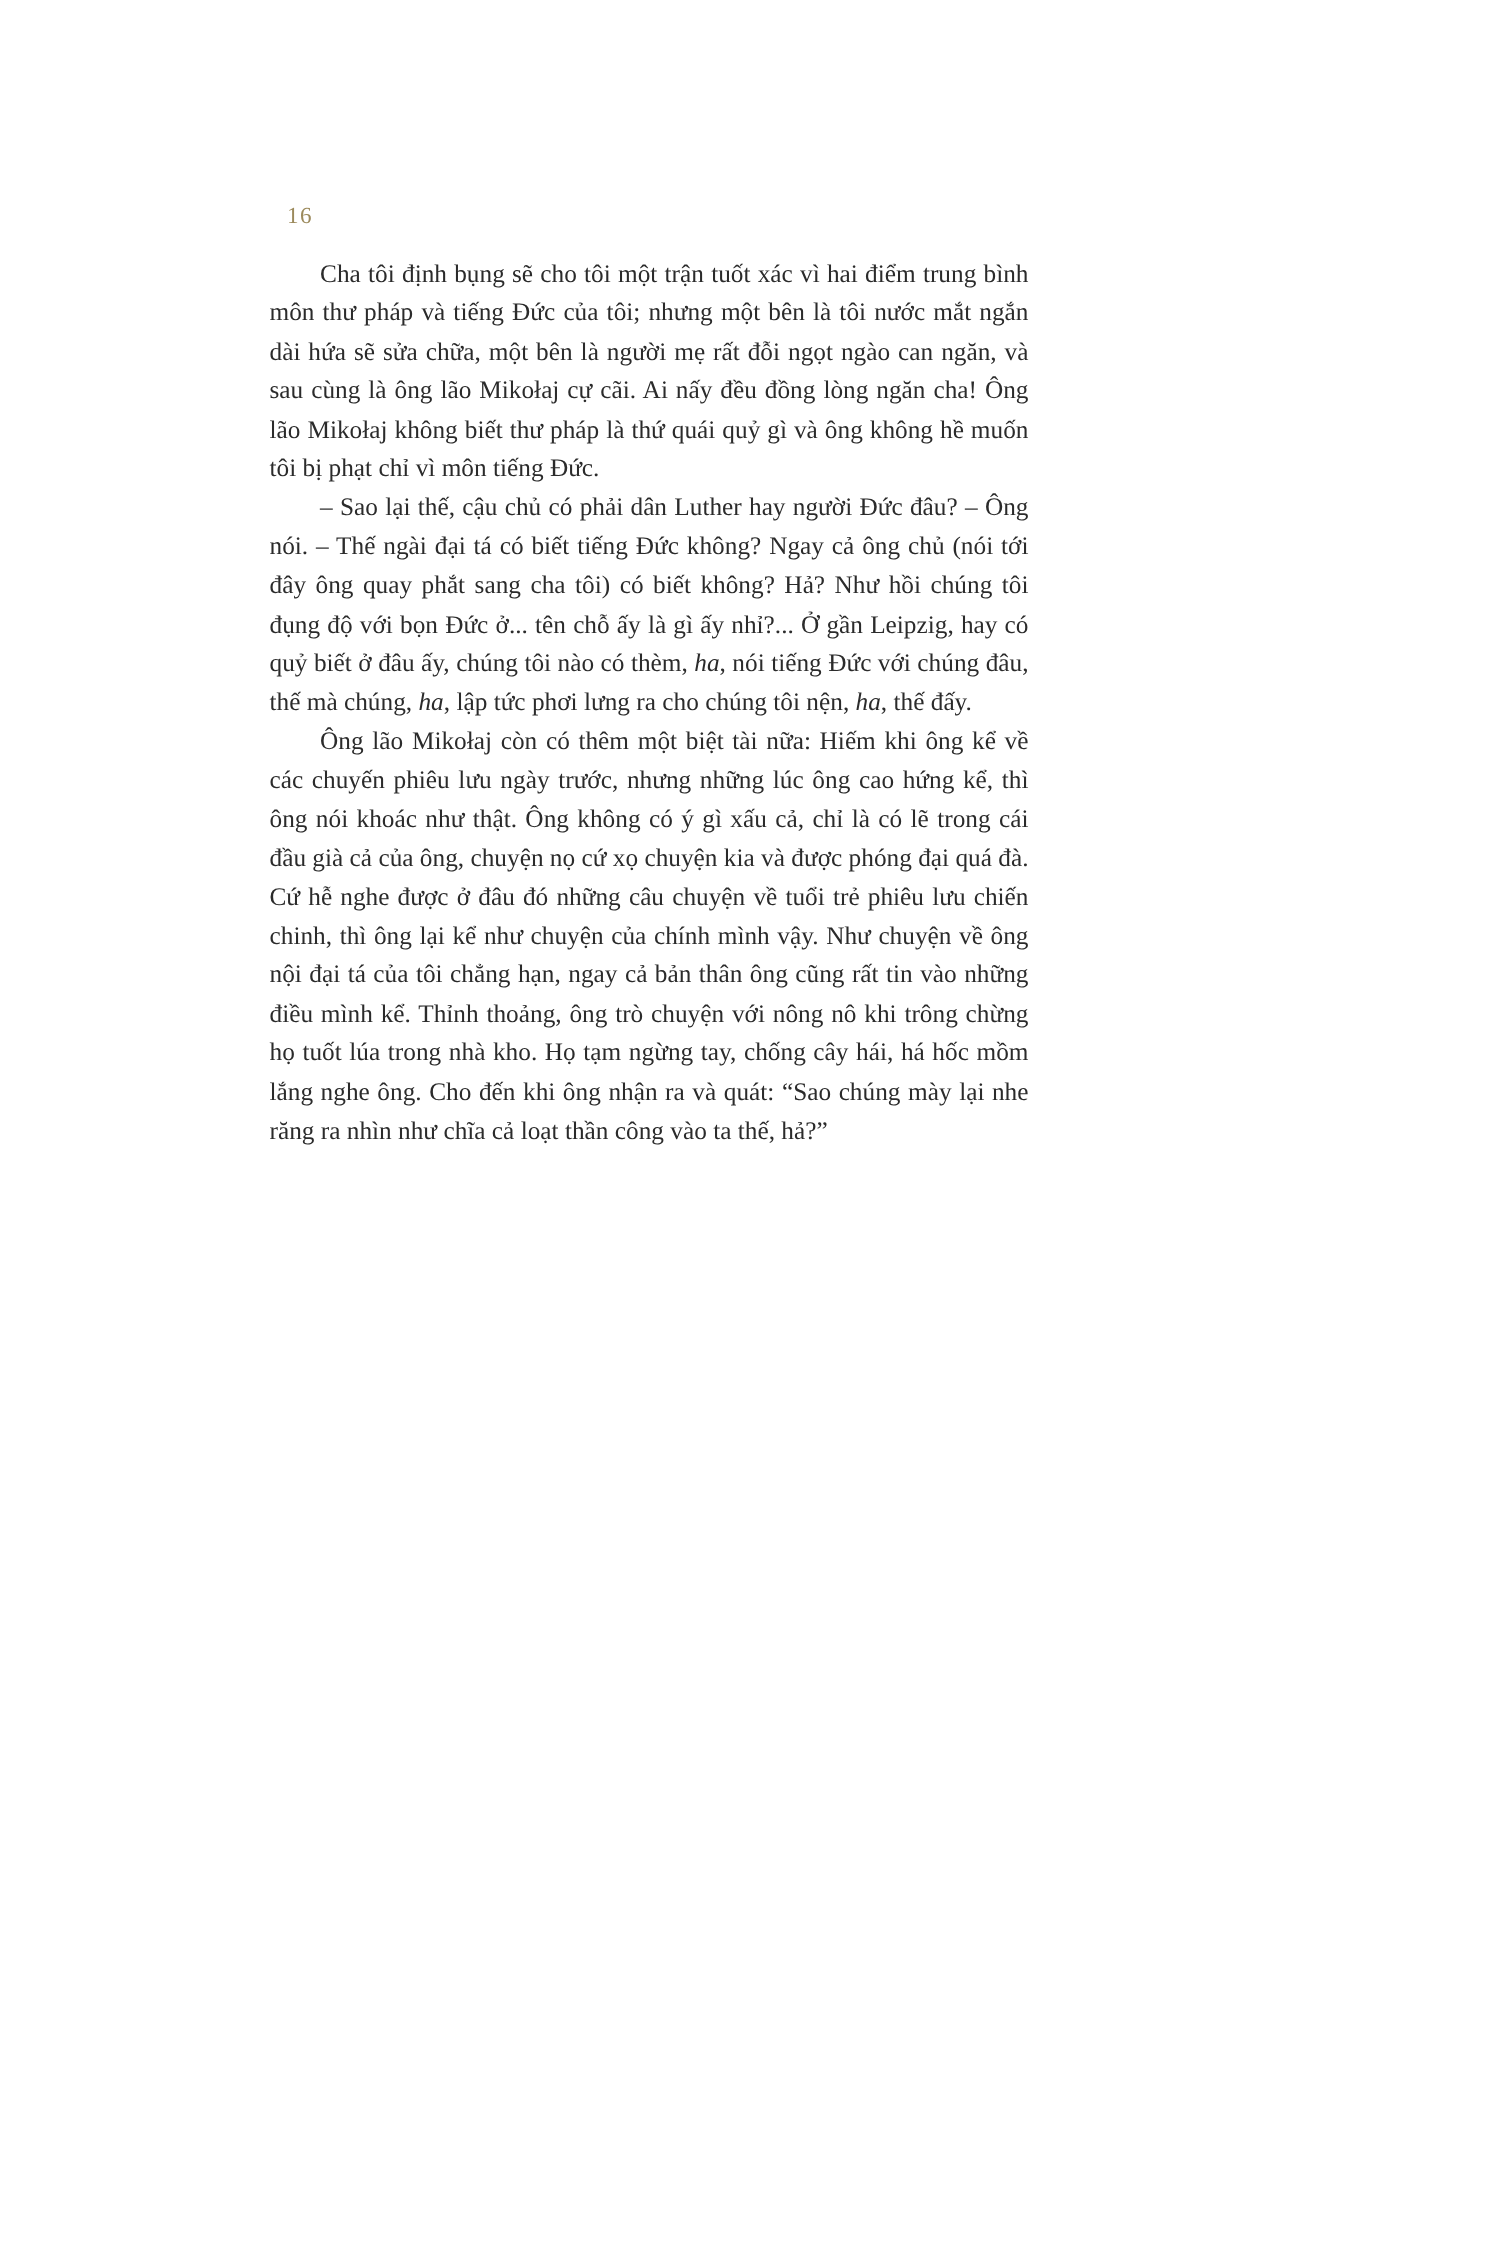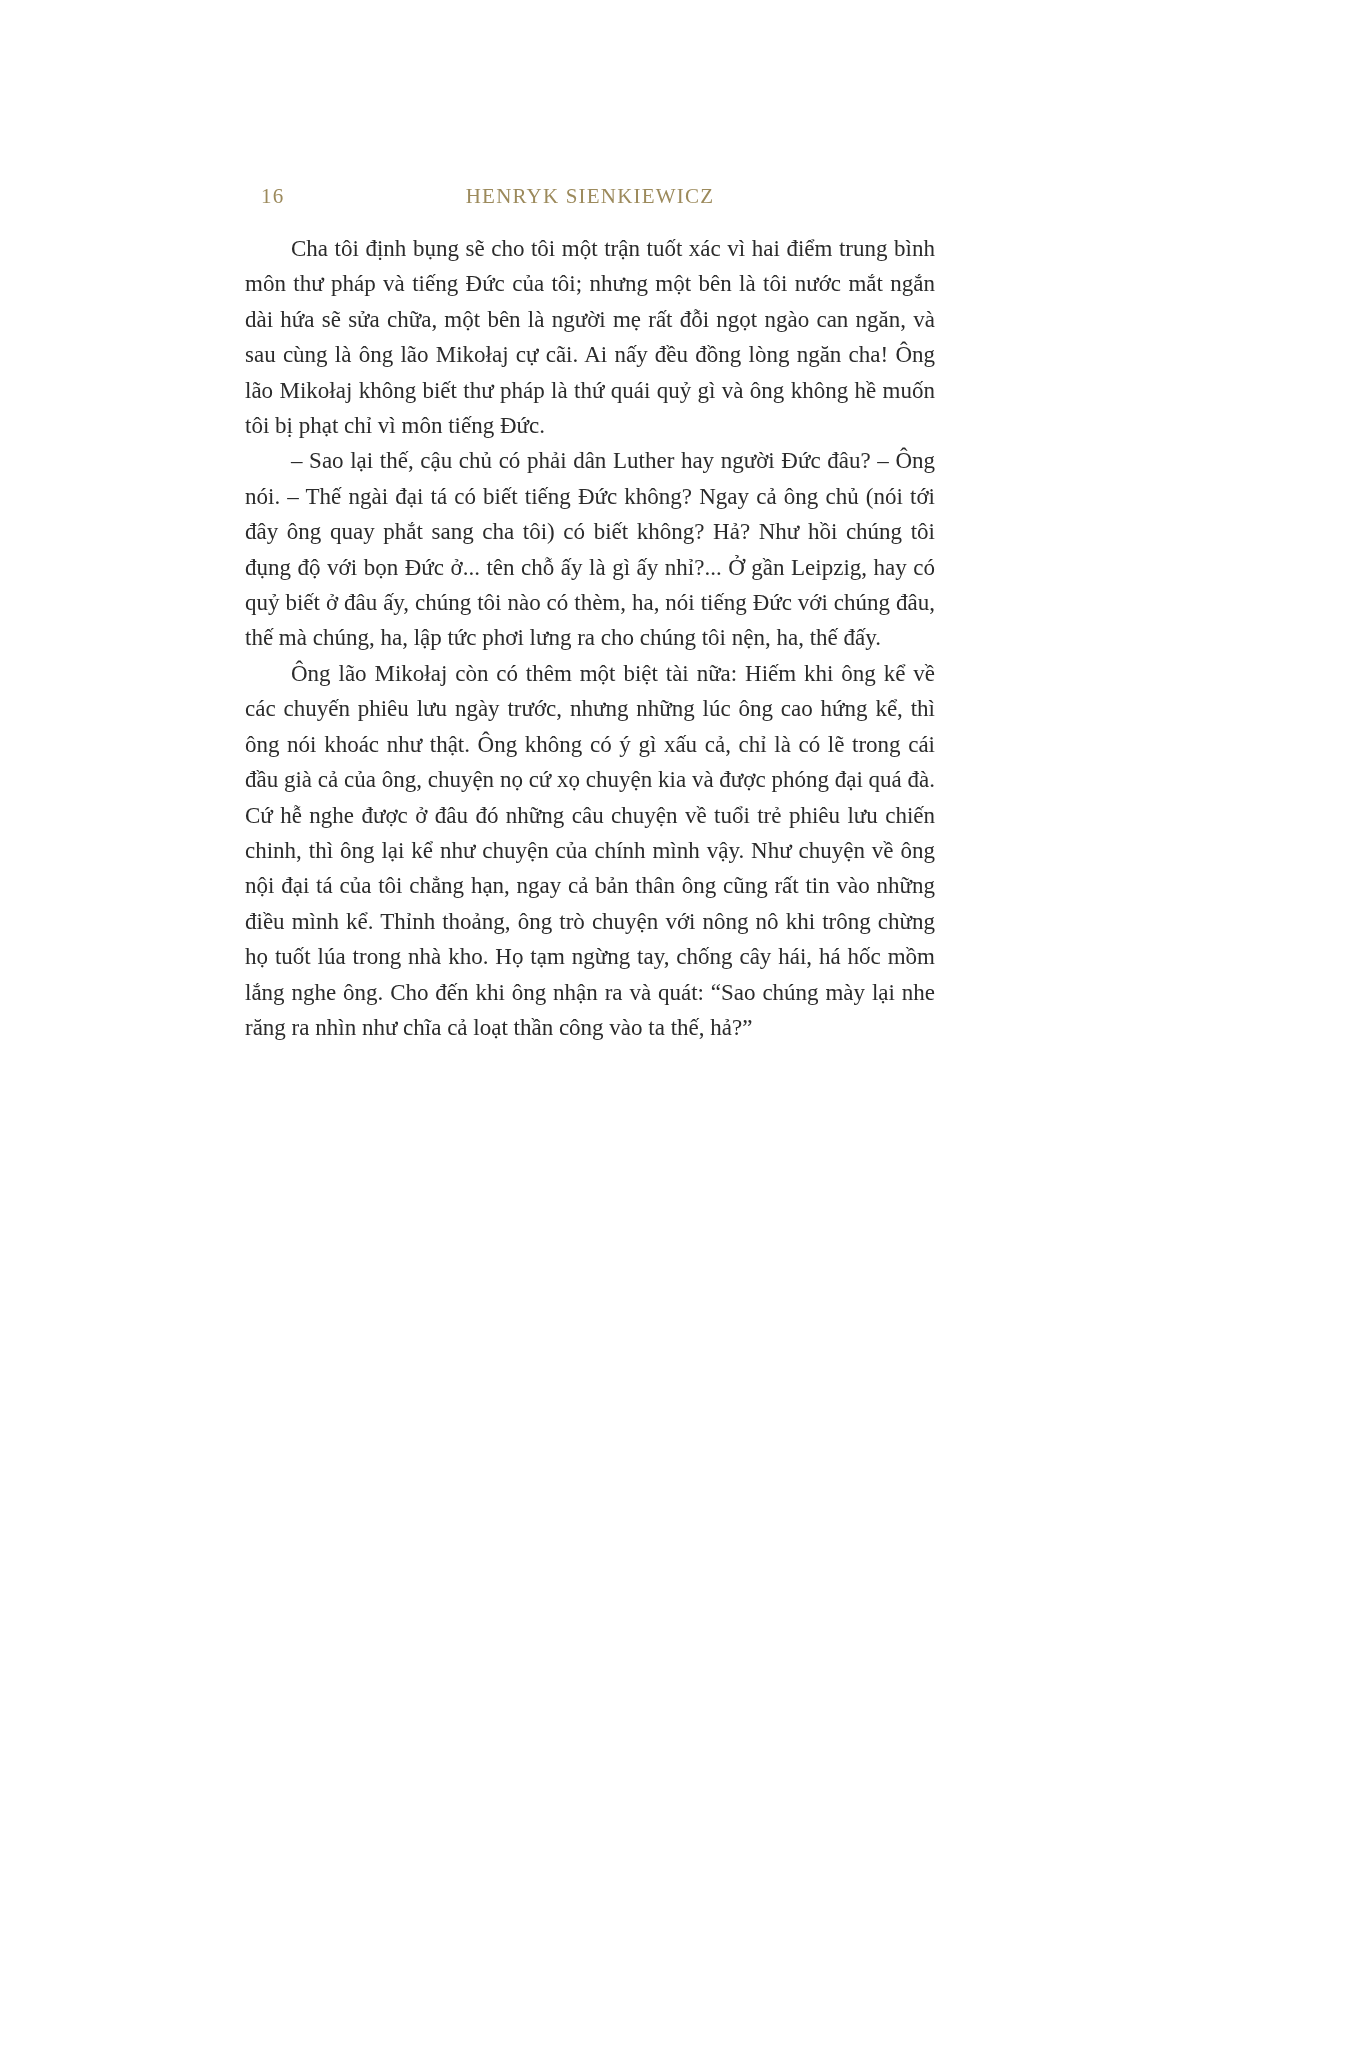--- a/index.html
+++ b/index.html
@@ -49,28 +49,28 @@
   }
   .body-text p {
     margin: 0;
     padding: 0;
     font-size: 23px;
     line-height: 35.4px;
     text-align: justify;
     text-indent: 46px;
   }
   .body-text p span.italic {
+    font-style: italic;
   }
 </style>
 </head>
 <body>
 
 <div class="page">
   <div class="page-header">
     <span class="page-number">16</span>
-    <span class="running-title">HENRYK SIENKIEWICZ</span>
   </div>
   <div class="body-text">
       <p><span>Cha tôi định bụng sẽ cho tôi một trận tuốt xác vì hai điểm trung bình môn thư pháp và tiếng Đức của tôi; nhưng một bên là tôi nước mắt ngắn dài hứa sẽ sửa chữa, một bên là người mẹ rất đỗi ngọt ngào can ngăn, và sau cùng là ông lão Mikołaj cự cãi. Ai nấy đều đồng lòng ngăn cha! Ông lão Mikołaj không biết thư pháp là thứ quái quỷ gì và ông không hề muốn tôi bị phạt chỉ vì môn tiếng Đức.</span></p>
       <p><span>– Sao lại thế, cậu chủ có phải dân Luther hay người Đức đâu? – Ông nói. – Thế ngài đại tá có biết tiếng Đức không? Ngay cả ông chủ (nói tới đây ông quay phắt sang cha tôi) có biết không? Hả? Như hồi chúng tôi đụng độ với bọn Đức ở... tên chỗ ấy là gì ấy nhỉ?... Ở gần Leipzig, hay có quỷ biết ở đâu ấy, chúng tôi nào có thèm, </span><span class="italic">ha</span><span>, nói tiếng Đức với chúng đâu, thế mà chúng, </span><span class="italic">ha</span><span>, lập tức phơi lưng ra cho chúng tôi nện, </span><span class="italic">ha</span><span>, thế đấy.</span></p>
       <p><span>Ông lão Mikołaj còn có thêm một biệt tài nữa: Hiếm khi ông kể về các chuyến phiêu lưu ngày trước, nhưng những lúc ông cao hứng kể, thì ông nói khoác như thật. Ông không có ý gì xấu cả, chỉ là có lẽ trong cái đầu già cả của ông, chuyện nọ cứ xọ chuyện kia và được phóng đại quá đà. Cứ hễ nghe được ở đâu đó những câu chuyện về tuổi trẻ phiêu lưu chiến chinh, thì ông lại kể như chuyện của chính mình vậy. Như chuyện về ông nội đại tá của tôi chẳng hạn, ngay cả bản thân ông cũng rất tin vào những điều mình kể. Thỉnh thoảng, ông trò chuyện với nông nô khi trông chừng họ tuốt lúa trong nhà kho. Họ tạm ngừng tay, chống cây hái, há hốc mồm lắng nghe ông. Cho đến khi ông nhận ra và quát: “Sao chúng mày lại nhe răng ra nhìn như chĩa cả loạt thần công vào ta thế, hả?”</span></p>
     </div>
 </div>
 
 </body></html>

